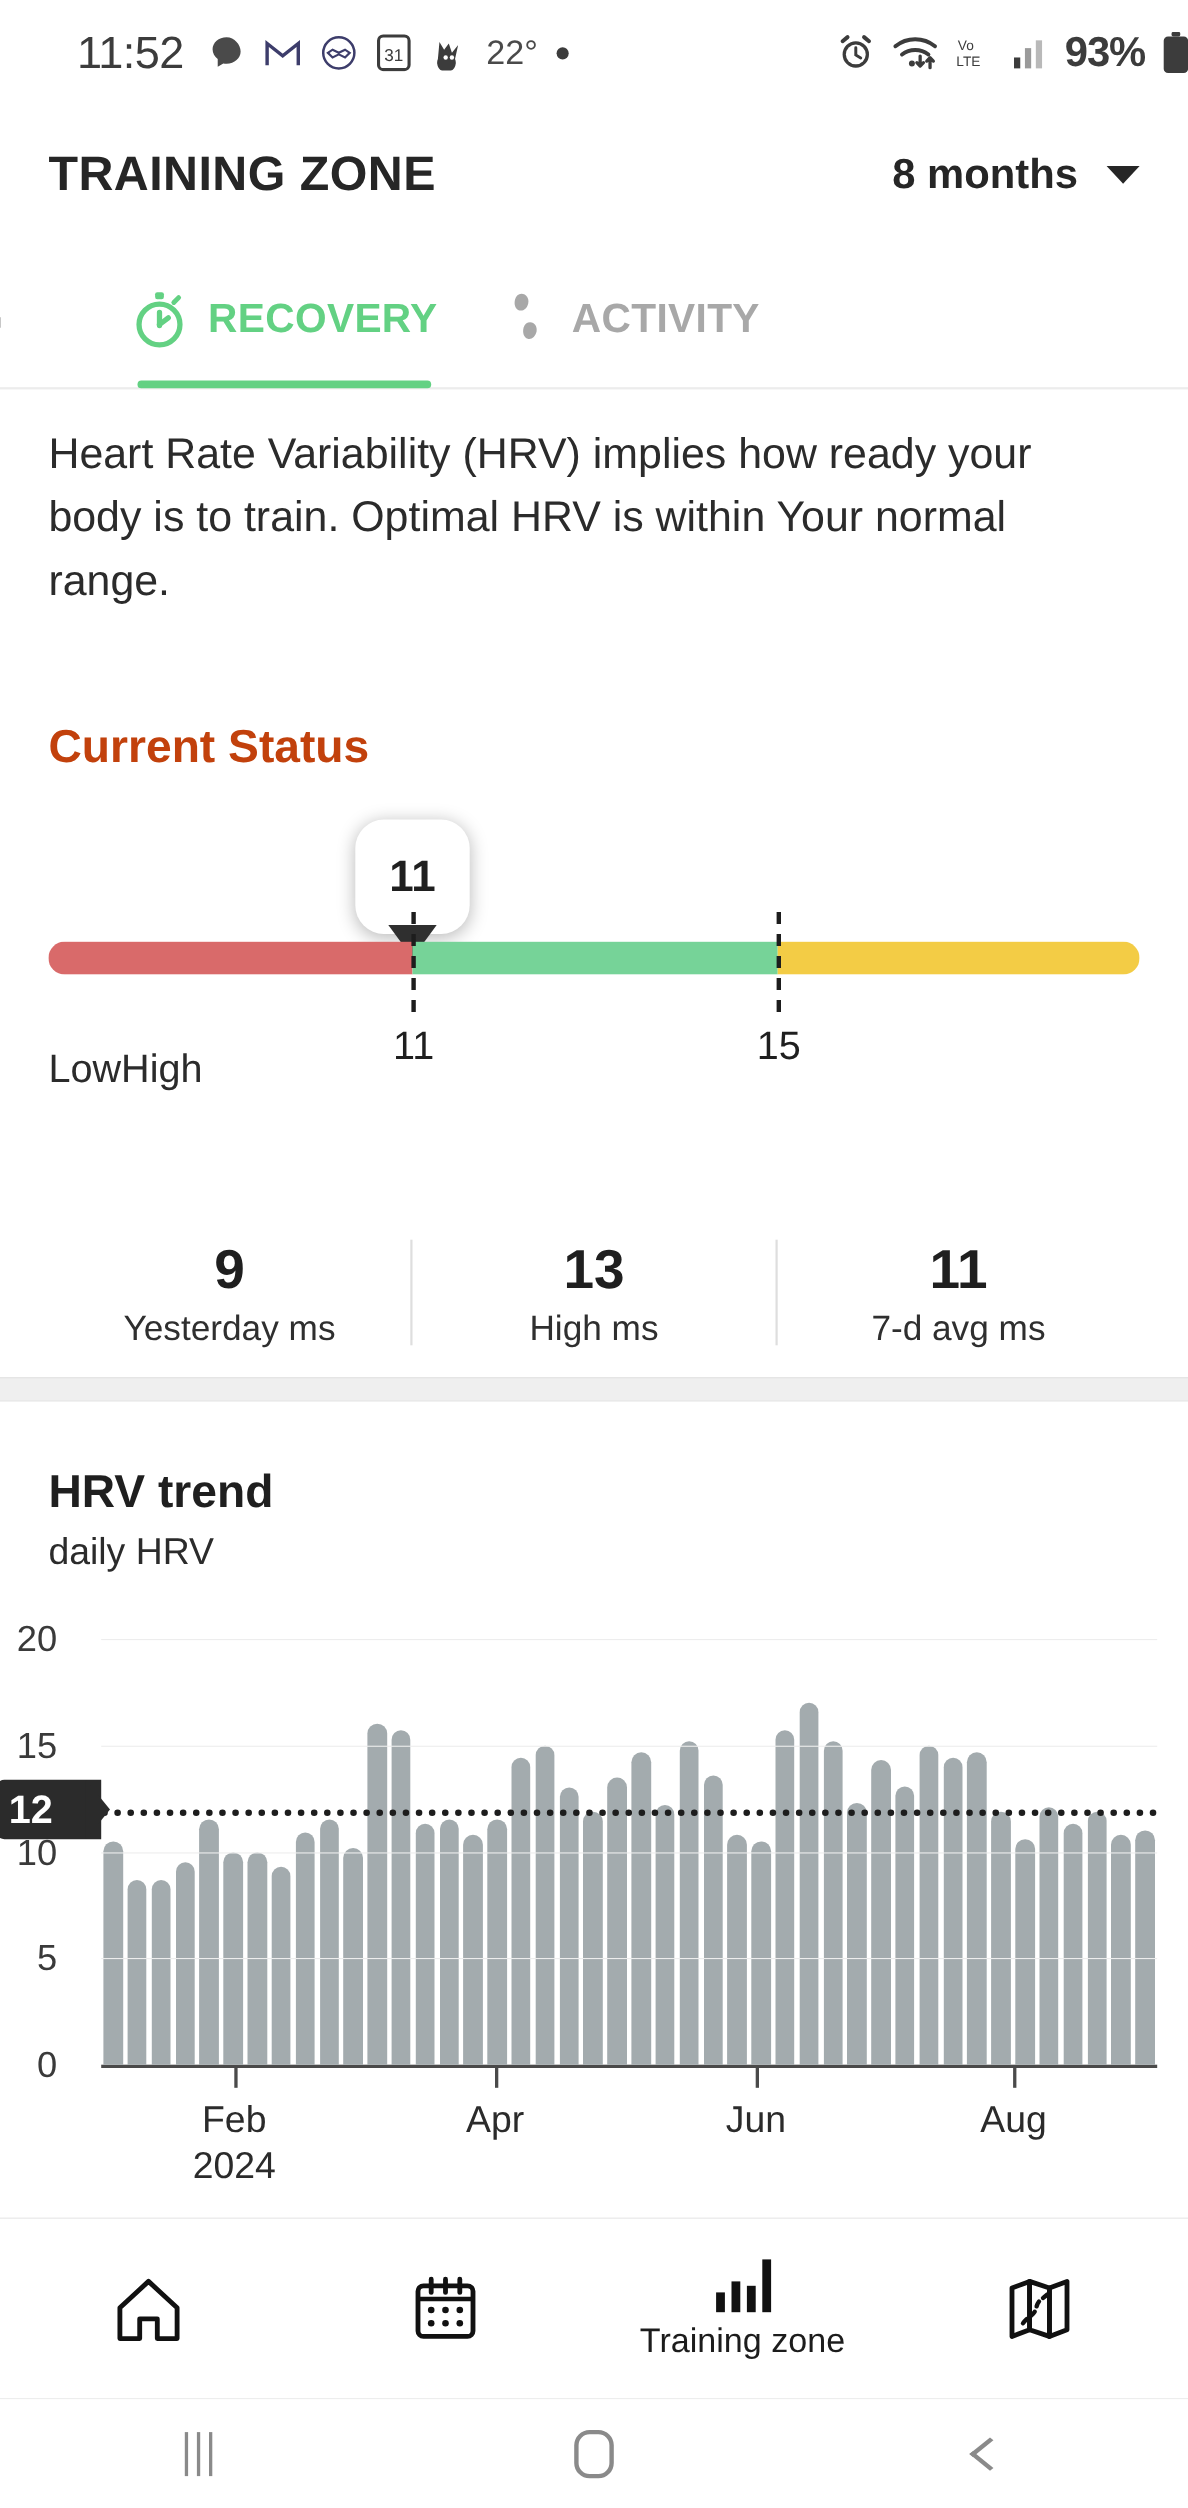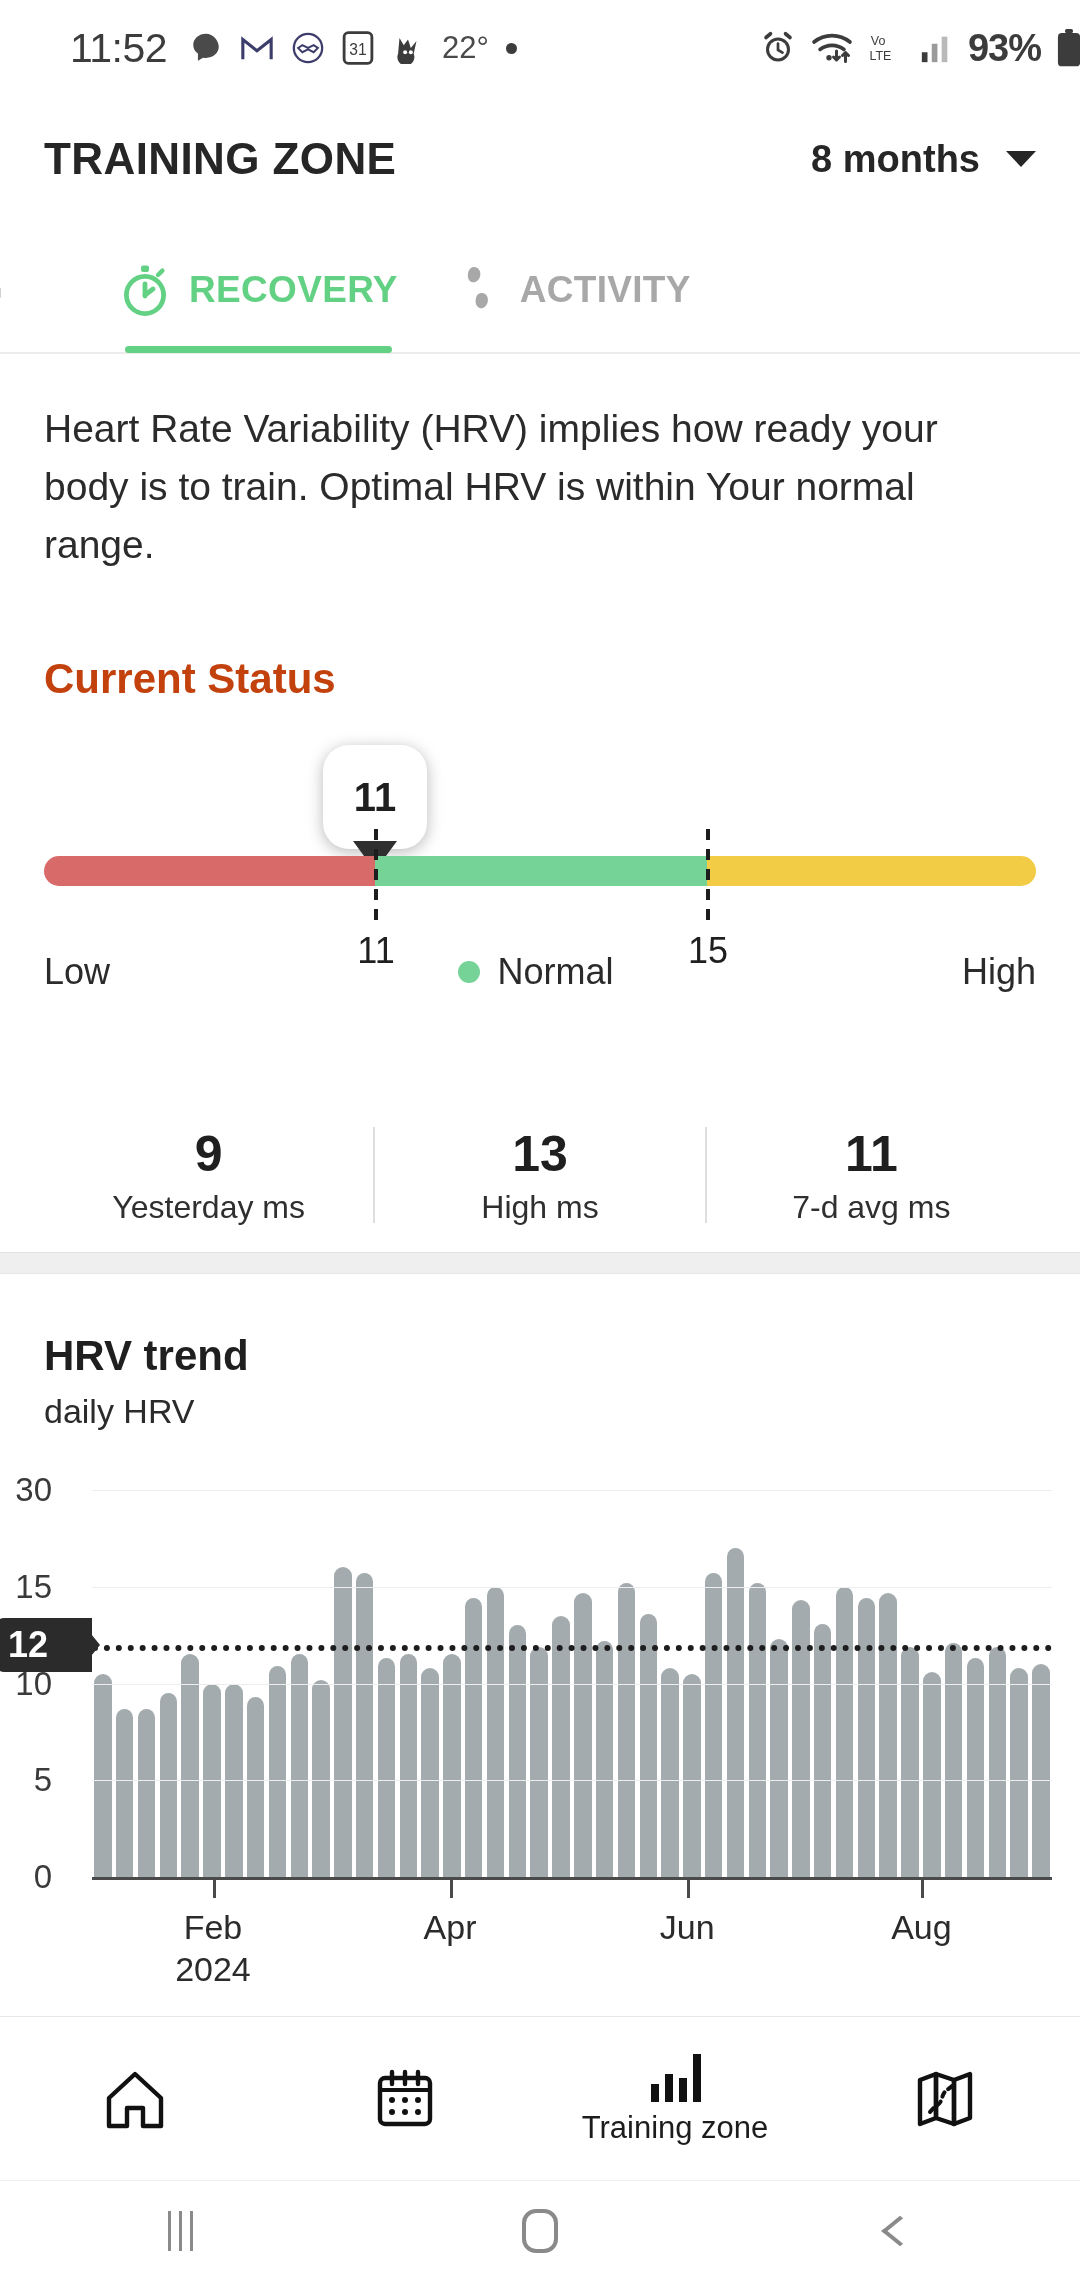--- a/index.html
+++ b/index.html
@@ -55,21 +55,21 @@
   .tab.partial { padding-left: 0; margin-left: -26px; }
   .tab.active .tab-label { color: #63d183; }
   .tab-underline {
     position: absolute; bottom: 0; left: 6px; right: 6px; height: 7px;
     background: #63d183; border-radius: 4px;
   }
   .tab-gap { width: 58px; flex: 0 0 auto; }
 
   
   .desc {
-    position: absolute; top: 400px; left: 44px; width: 960px;
+    position: absolute; top: 384px; left: 44px; width: 960px;
     font-size: 39px; line-height: 58px; color: #2b2b2b;
   }
 
   
   .cs-title {
     position: absolute; top: 655px; left: 44px;
     font-size: 42px; font-weight: bold; color: #c2410c;
   }
   .gauge-wrap { position: absolute; top: 745px; left: 0; width: 1080px; height: 220px; }
   .gauge-bar {
@@ -330,24 +330,20 @@
     </div>
 
     <div class="gauge-tick" style="left:374px"></div>
     <div class="gauge-tick" style="left:706px"></div>
     <div class="gauge-tick-label" style="left:376px">11</div>
     <div class="gauge-tick-label" style="left:708px">15</div>
   </div>
 
   <div class="legend">
     <span class="lg-low">Low</span>
-    <span class="lg-mid">
-      <span class="lg-dot"></span>
-      <span>Normal</span>
-    </span>
     <span class="lg-high">High</span>
   </div>
 
   <div class="stats">
     <div class="stat">
       <div class="stat-val">9</div>
       <div class="stat-lbl">Yesterday ms</div>
     </div>
     <div class="stat-div"></div>
     <div class="stat">
@@ -416,21 +412,21 @@
           <div class="bar" style="height: 212.85px; background: rgb(163, 171, 174);"></div>
         </div>
     <div class="ylabel" style="top: 387px;">0</div>
         <div class="gridline" style="top: 290.25px;"></div>
         <div class="ylabel" style="top: 290.25px;">5</div>
         <div class="gridline" style="top: 193.5px;"></div>
         <div class="ylabel" style="top: 193.5px;">10</div>
         <div class="gridline" style="top: 96.75px;"></div>
         <div class="ylabel" style="top: 96.75px;">15</div>
         <div class="gridline" style="top: 0px;"></div>
-        <div class="ylabel" style="top: 0px;">30</div>
+        <div class="ylabel" style="top: 0px;">20</div>
         <div class="refline" style="top: 154.8px; border-top-color: rgb(29, 29, 29);"></div>
         <div class="ref-badge" style="top: 154.8px;">12</div>
       </div>
     <div class="xaxis-zone" id="xaxis">
         <div class="xtick" style="left: 12.6%;"></div>
         <div class="xtick-label" style="left: 12.6%;">Feb<br>2024</div>
         <div class="xtick" style="left: 37.3%;"></div>
         <div class="xtick-label" style="left: 37.3%;">Apr</div>
         <div class="xtick" style="left: 62%;"></div>
         <div class="xtick-label" style="left: 62%;">Jun</div>

